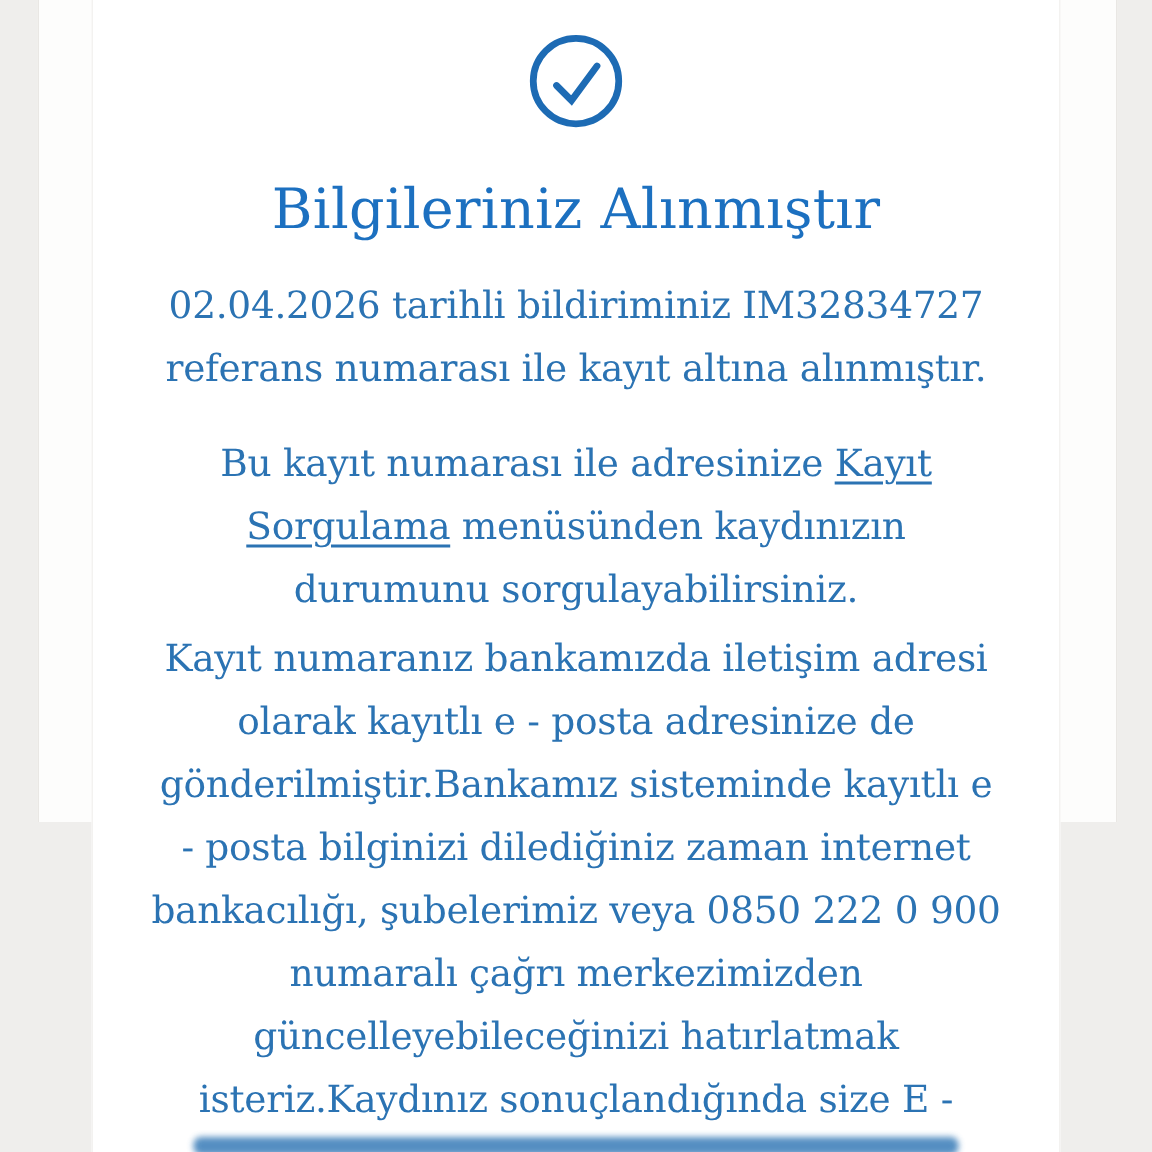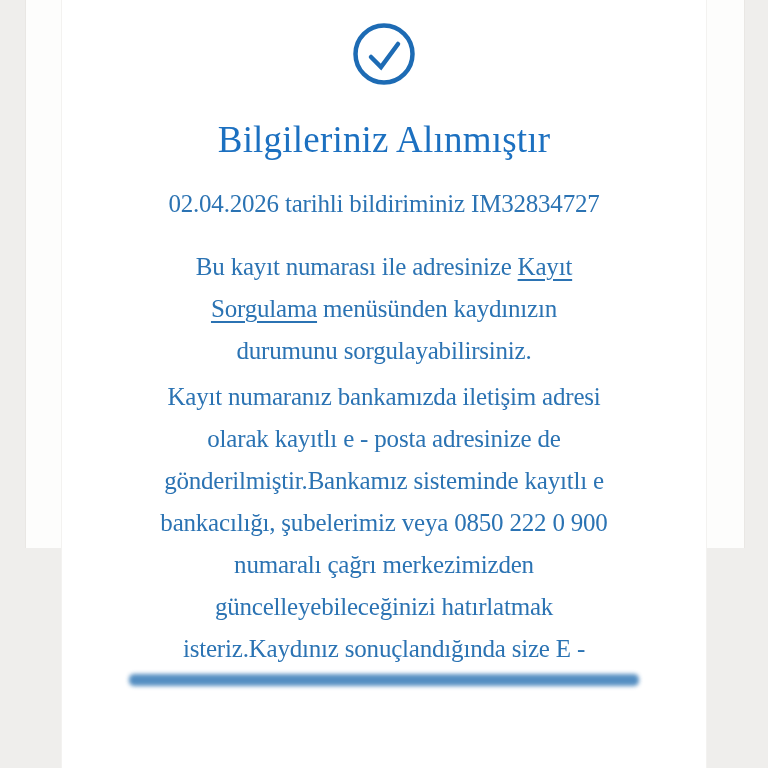--- a/index.html
+++ b/index.html
@@ -9,21 +9,20 @@
     background: #efeeec;
     font-family: "DejaVu Serif", "Liberation Serif", serif;
   }
   .outer-page {
     position: absolute;
     left: 25px; top: 0;
     width: 720px; height: 548px;
     background: #fdfdfc;
     border-left: 1px solid #e9e7e4;
     border-right: 1px solid #e9e7e4;
-    font-family: Liberation Serif, serif;
   }
   .inner-card {
     position: absolute;
     left: 35px; top: 0;
     width: 646px; height: 768px;
     background: #ffffff;
     border-left: 1px solid #f3f2f0;
     border-right: 1px solid #f3f2f0;
   }
   .content {
@@ -83,30 +82,32 @@
           <circle cx="33" cy="33" r="28.5" fill="none" stroke="#1d6bb4" stroke-width="4.5"></circle>
           <path d="M20 36 L30 46 L47 23" fill="none" stroke="#1d6bb4" stroke-width="4.5" stroke-linecap="round" stroke-linejoin="miter"></path>
         </svg>
       </div>
 
       <h1 class="page-title">Bilgileriniz Alınmıştır</h1>
 
       <div class="paragraphs">
           <div class="para para-0">
             <div class="line"><span>02.04.2026 tarihli bildiriminiz IM32834727</span></div>
+            <div class="line"><span>referans numarası ile kayıt altına alınmıştır.</span></div>
           </div>
           <div class="para para-1">
             <div class="line"><span>Bu kayıt numarası ile adresinize </span><a class="link" href="#">Kayıt</a></div>
             <div class="line"><a class="link" href="#">Sorgulama</a><span> menüsünden kaydınızın</span></div>
             <div class="line"><span>durumunu sorgulayabilirsiniz.</span></div>
           </div>
           <div class="para para-2">
             <div class="line"><span>Kayıt numaranız bankamızda iletişim adresi</span></div>
             <div class="line"><span>olarak kayıtlı e - posta adresinize de</span></div>
             <div class="line"><span>gönderilmiştir.Bankamız sisteminde kayıtlı e</span></div>
+            <div class="line"><span>- posta bilginizi dilediğiniz zaman internet</span></div>
             <div class="line"><span>bankacılığı, şubelerimiz veya 0850 222 0 900</span></div>
             <div class="line"><span>numaralı çağrı merkezimizden</span></div>
             <div class="line"><span>güncelleyebileceğinizi hatırlatmak</span></div>
             <div class="line"><span>isteriz.Kaydınız sonuçlandığında size E -</span></div>
           </div>
         </div>
 
       <div class="cutoff-line"></div>
 
     </div>

